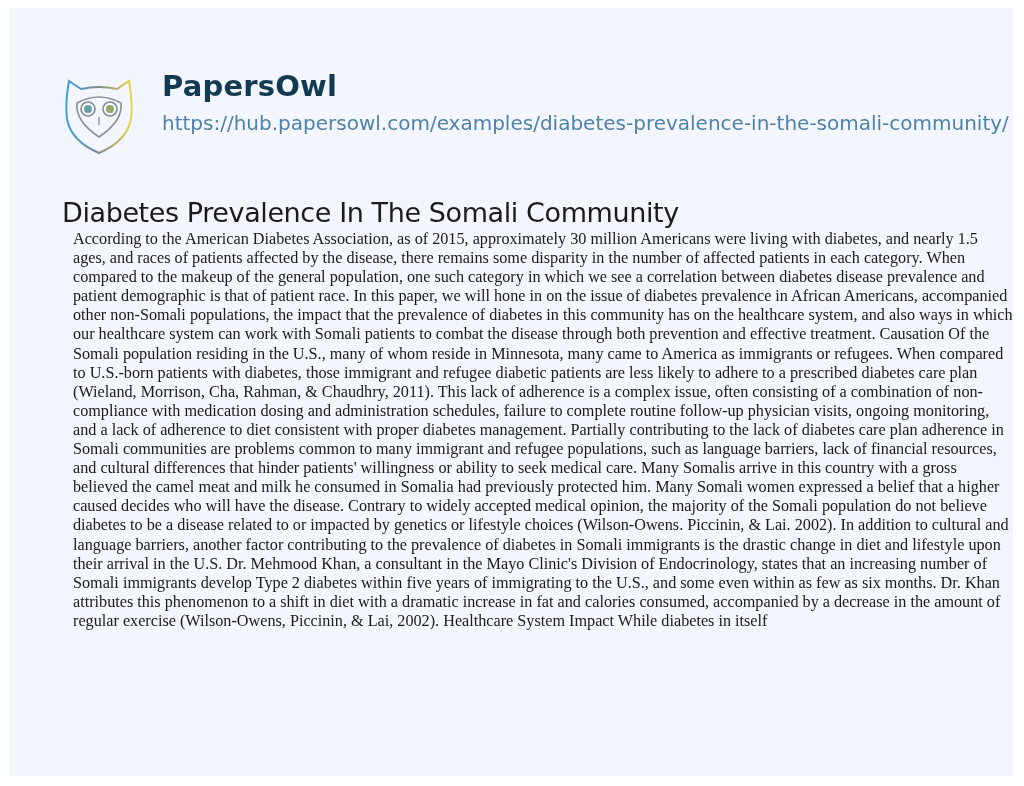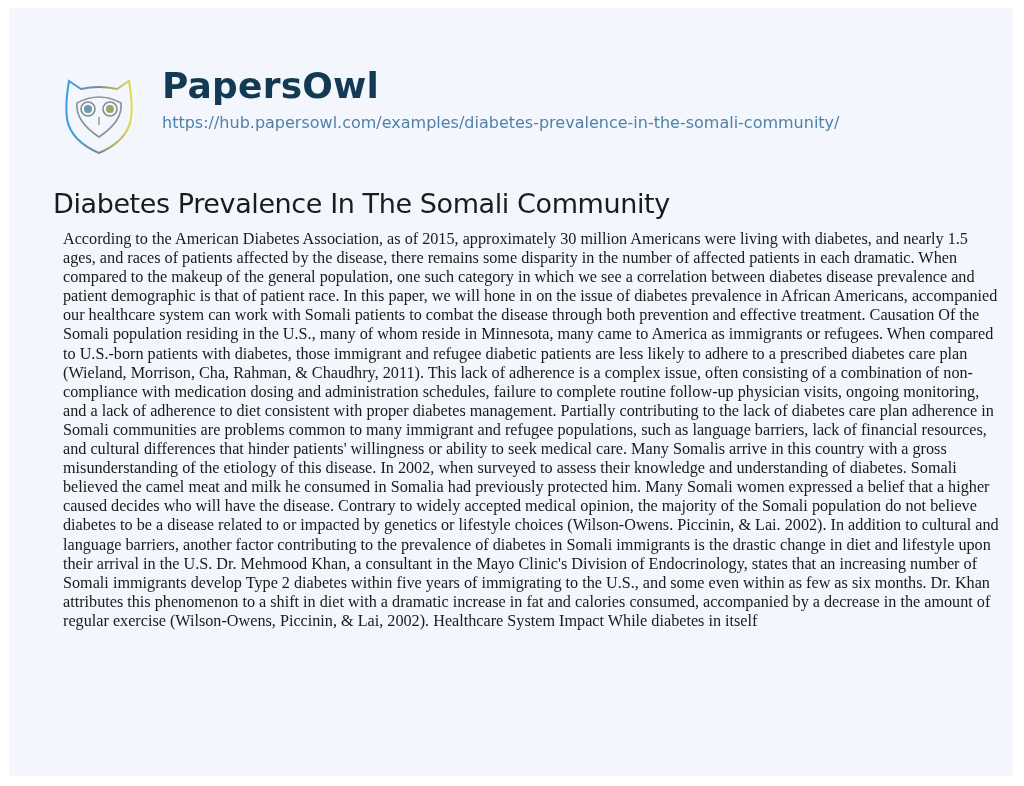--- a/index.html
+++ b/index.html
@@ -28,53 +28,53 @@
       width: 80px;
       height: 85px;
     }
     .brand svg { width: 80px; height: 85px; }
     .brand-name {
       position: absolute;
       left: 153px;
       top: 60px;
       font-family: "DejaVu Sans", sans-serif;
       font-weight: bold;
-      font-size: 36px;
+      font-size: 29px;
       color: #123a52;
       letter-spacing: 0.2px;
       margin: 0;
       line-height: 36px;
     }
     .brand-url {
       position: absolute;
       left: 153px;
       top: 105px;
       font-family: "DejaVu Sans", sans-serif;
-      font-size: 16px;
+      font-size: 20px;
       color: #4f82a8;
       text-decoration: none;
       line-height: 20px;
       white-space: nowrap;
     }
     .doc-title {
       position: absolute;
       left: 36px;
       top: 168px;
-      margin: 8px;
+      margin: 17px;
       font-family: "DejaVu Sans", sans-serif;
       font-weight: normal;
       font-size: 27px;
       color: #1b1b1b;
       line-height: 40px;
       white-space: nowrap;
       letter-spacing: -0.4px;
     }
     .doc-body {
       position: absolute;
-      left: 54px;
+      left: 64px;
       top: 222px;
       width: 930px;
       margin: 0;
       font-family: "Liberation Serif", serif;
       font-size: 16.2px;
       line-height: 19.1px;
       color: #1a1a1a;
     }
     .doc-body .line {
       display: block;
@@ -105,32 +105,32 @@
     </svg>
   </div>
 
   <h2 class="brand-name">PapersOwl</h2>
   <a class="brand-url">https://hub.papersowl.com/examples/diabetes-prevalence-in-the-somali-community/</a>
 
   <h1 class="doc-title">Diabetes Prevalence In The Somali Community</h1>
 
   <p class="doc-body">
     <span class="line">According to the American Diabetes Association, as of 2015, approximately 30 million Americans were living with diabetes, and nearly 1.5</span>
-    <span class="line">ages, and races of patients affected by the disease, there remains some disparity in the number of affected patients in each dramatic. When</span>
+    <span class="line">ages, and races of patients affected by the disease, there remains some disparity in the number of affected patients in each category. When</span>
     <span class="line">compared to the makeup of the general population, one such category in which we see a correlation between diabetes disease prevalence and</span>
     <span class="line">patient demographic is that of patient race. In this paper, we will hone in on the issue of diabetes prevalence in African Americans, accompanied</span>
+    <span class="line">other non-Somali populations, the impact that the prevalence of diabetes in this community has on the healthcare system, and also ways in which</span>
     <span class="line">our healthcare system can work with Somali patients to combat the disease through both prevention and effective treatment. Causation Of the</span>
     <span class="line">Somali population residing in the U.S., many of whom reside in Minnesota, many came to America as immigrants or refugees. When compared</span>
     <span class="line">to U.S.-born patients with diabetes, those immigrant and refugee diabetic patients are less likely to adhere to a prescribed diabetes care plan</span>
     <span class="line">(Wieland, Morrison, Cha, Rahman, &amp; Chaudhry, 2011). This lack of adherence is a complex issue, often consisting of a combination of non-</span>
     <span class="line">compliance with medication dosing and administration schedules, failure to complete routine follow-up physician visits, ongoing monitoring,</span>
     <span class="line">and a lack of adherence to diet consistent with proper diabetes management. Partially contributing to the lack of diabetes care plan adherence in</span>
     <span class="line">Somali communities are problems common to many immigrant and refugee populations, such as language barriers, lack of financial resources,</span>
     <span class="line">and cultural differences that hinder patients' willingness or ability to seek medical care. Many Somalis arrive in this country with a gross</span>
-    <span class="line">misunderstanding of the etiology of this disease. In 2002, when surveyed to assess their knowledge and understanding of diabetes. Somali</span>
     <span class="line">believed the camel meat and milk he consumed in Somalia had previously protected him. Many Somali women expressed a belief that a higher</span>
     <span class="line">caused decides who will have the disease. Contrary to widely accepted medical opinion, the majority of the Somali population do not believe</span>
     <span class="line">diabetes to be a disease related to or impacted by genetics or lifestyle choices (Wilson-Owens. Piccinin, &amp; Lai. 2002). In addition to cultural and</span>
     <span class="line">language barriers, another factor contributing to the prevalence of diabetes in Somali immigrants is the drastic change in diet and lifestyle upon</span>
     <span class="line">their arrival in the U.S. Dr. Mehmood Khan, a consultant in the Mayo Clinic's Division of Endocrinology, states that an increasing number of</span>
     <span class="line">Somali immigrants develop Type 2 diabetes within five years of immigrating to the U.S., and some even within as few as six months. Dr. Khan</span>
     <span class="line">attributes this phenomenon to a shift in diet with a dramatic increase in fat and calories consumed, accompanied by a decrease in the amount of</span>
     <span class="line">regular exercise (Wilson-Owens, Piccinin, &amp; Lai, 2002). Healthcare System Impact While diabetes in itself</span>
   </p>
 

